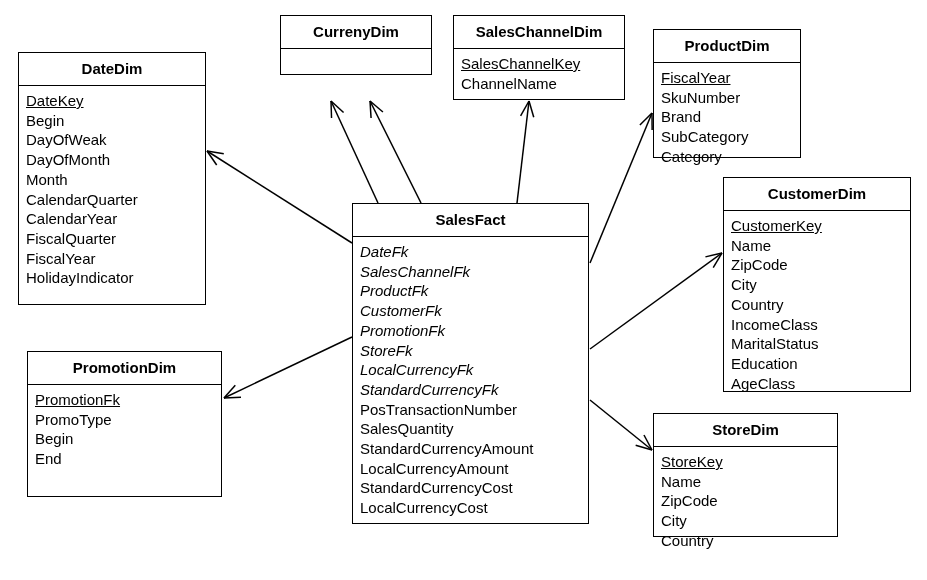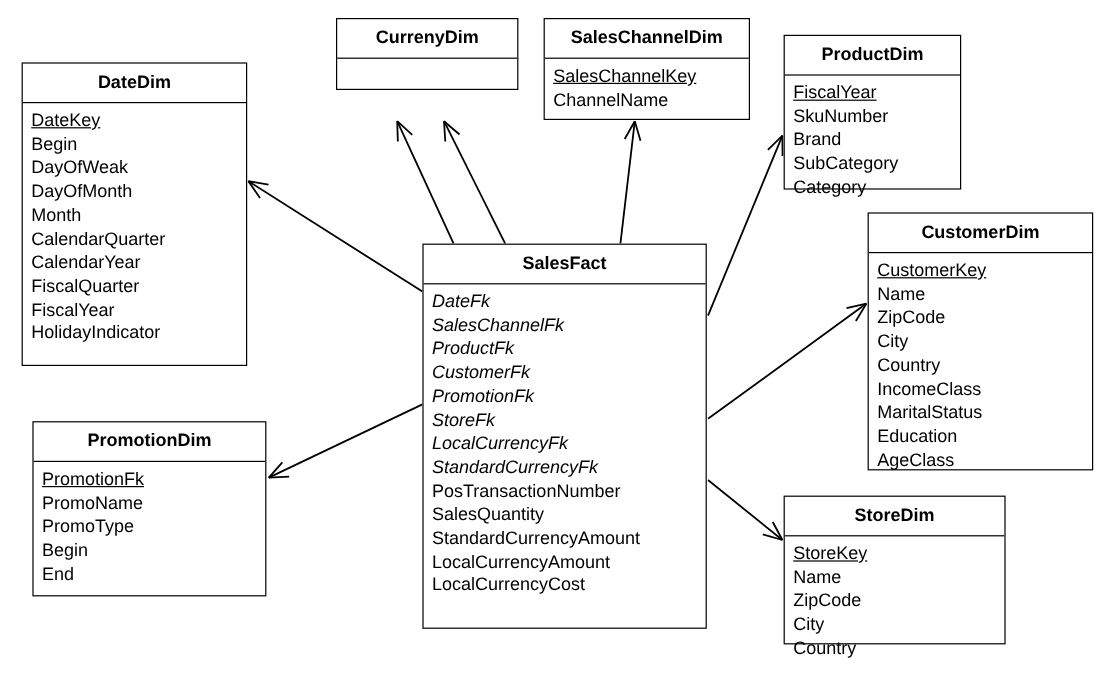--- a/index.html
+++ b/index.html
@@ -161,38 +161,38 @@
           <div class="field">Name</div>
           <div class="field">ZipCode</div>
           <div class="field">City</div>
           <div class="field">Country</div>
         </div>
       </div>
       <div class="entity" style="left: 27px; top: 351px; width: 195px; height: 146px;">
         <div class="entity-title">PromotionDim</div>
         <div class="entity-fields">
           <div class="field pk">PromotionFk</div>
-          <div class="field">PromoName</div>
           <div class="field">PromoType</div>
           <div class="field">Begin</div>
           <div class="field">End</div>
         </div>
       </div>
       <div class="entity" style="left: 352px; top: 203px; width: 237px; height: 321px;">
         <div class="entity-title">SalesFact</div>
         <div class="entity-fields">
           <div class="field fk">DateFk</div>
           <div class="field fk">SalesChannelFk</div>
           <div class="field fk">ProductFk</div>
           <div class="field fk">CustomerFk</div>
           <div class="field fk">PromotionFk</div>
           <div class="field fk">StoreFk</div>
           <div class="field fk">LocalCurrencyFk</div>
           <div class="field fk">StandardCurrencyFk</div>
           <div class="field">PosTransactionNumber</div>
           <div class="field">SalesQuantity</div>
           <div class="field">StandardCurrencyAmount</div>
           <div class="field">LocalCurrencyAmount</div>
+          <div class="field">StandardCurrencyCost</div>
           <div class="field">LocalCurrencyCost</div>
         </div>
       </div>
     </div>
 </div>
 
 </body></html>

